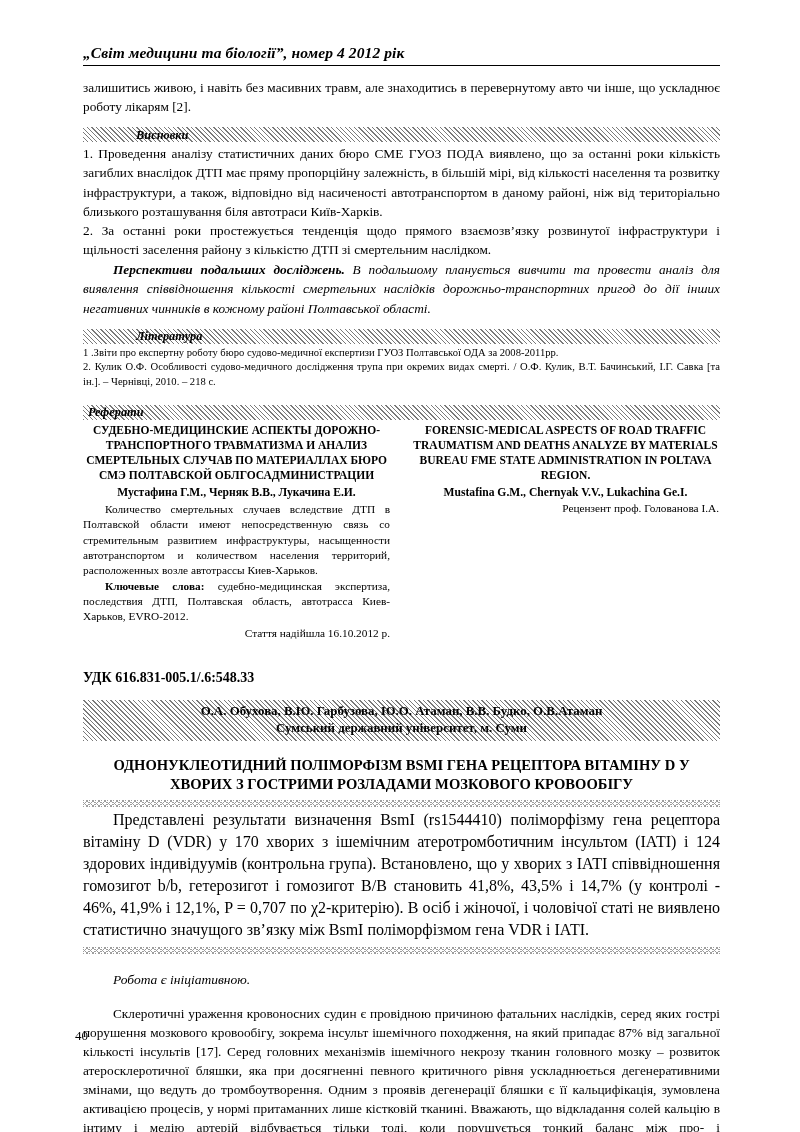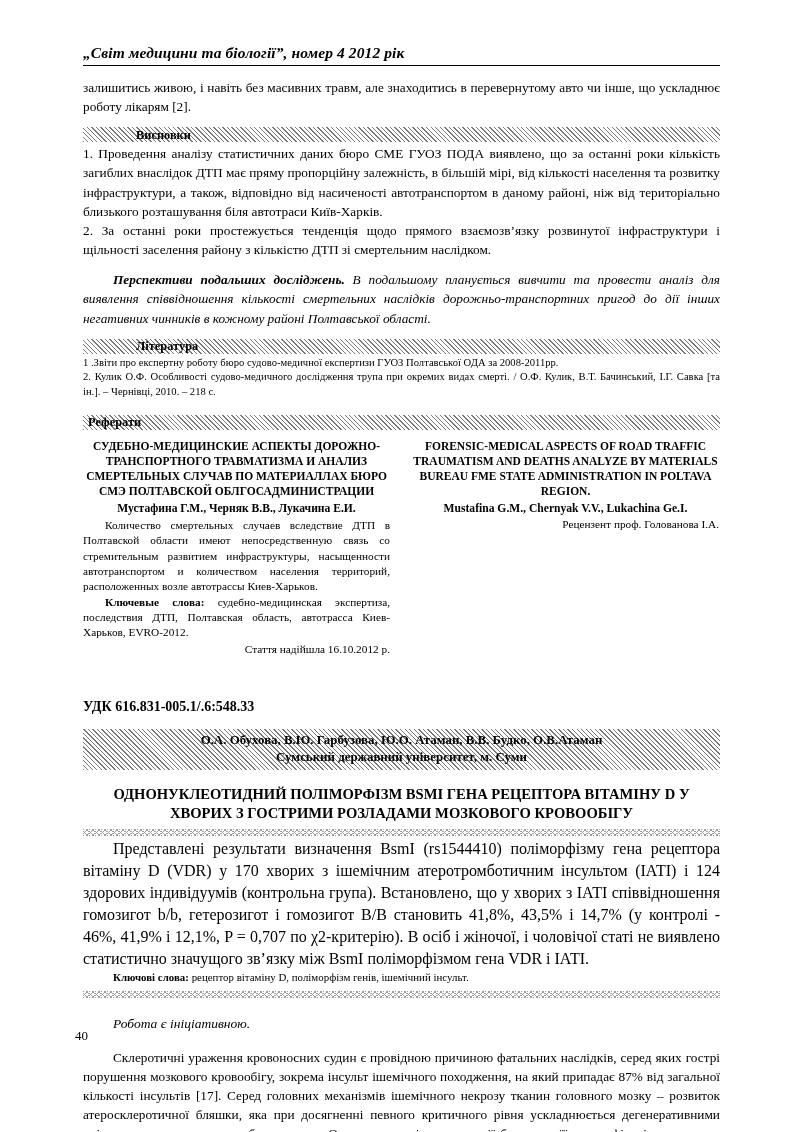--- a/index.html
+++ b/index.html
@@ -62,20 +62,21 @@
     height: 15px;
     margin-top: 11px;
     margin-bottom: 2px;
     background-image: repeating-linear-gradient(
         45deg,
         #7a7a7a 0px, #7a7a7a 1px,
         #ffffff 1px, #ffffff 3.2px);
     background-color: #e8e8e8;
     display: flex;
     align-items: center;
+    font-style: italic;
   }
   .band-label {
     font-weight: bold;
     font-size: 12.4px;
     padding: 0 5px;
     margin-left: 48px;
     background: transparent;
     line-height: 1;
     white-space: nowrap;
   }
@@ -94,42 +95,42 @@
     text-align: center;
   }
   .authors-band div {
     font-weight: bold;
     font-size: 12.9px;
     line-height: 1.32;
   }
 
   
   .persp {
-    margin-top: 11px;
+    margin-top: 1px;
     font-style: italic;
     font-size: 13.3px;
     line-height: 1.45;
     text-align: justify;
     text-indent: 30px;
   }
   .persp b { font-weight: bold; font-style: italic; }
 
   
   .ref {
     font-size: 10.6px;
     line-height: 1.36;
     text-align: justify;
     margin: 0;
   }
 
   
   .abstracts {
     display: flex;
     gap: 22px;
-    margin-top: 9px;
+    margin-top: 3px;
   }
   .abs-col { width: 307px; }
   .abs-title {
     text-align: center;
     font-weight: bold;
     font-size: 11.5px;
     line-height: 1.3;
     text-transform: uppercase;
   }
   .abs-authors {
@@ -156,21 +157,21 @@
   .abs-kw b { font-weight: bold; }
   .abs-foot {
     font-size: 11.3px;
     line-height: 1.4;
     text-align: right;
     margin-top: 1px;
   }
 
   
   .udc {
-    margin-top: 41px;
+    margin-top: 28px;
     font-weight: bold;
     font-size: 14px;
   }
 
   
   .art-title {
     margin-top: 15px;
     text-align: center;
     font-weight: bold;
     font-size: 14.6px;
@@ -280,23 +281,20 @@
     <div class="authors-band">
       <div>О.А. Обухова, В.Ю. Гарбузова, Ю.О. Атаман, В.В. Будко, О.В.Атаман</div>
       <div>Сумський державний університет, м. Суми</div>
     </div>
 
     <div class="art-title">ОДНОНУКЛЕОТИДНИЙ ПОЛІМОРФІЗМ BsmI ГЕНА РЕЦЕПТОРА ВІТАМІНУ D У ХВОРИХ З ГОСТРИМИ РОЗЛАДАМИ МОЗКОВОГО КРОВООБІГУ</div>
 
     <div class="wavy"></div>
 
     <p class="sm-abs">Представлені результати визначення BsmI (rs1544410) поліморфізму гена рецептора вітаміну D (VDR) у 170 хворих з ішемічним атеротромботичним інсультом (ІАТІ) і 124 здорових індивідуумів (контрольна група). Встановлено, що у хворих з ІАТІ співвідношення гомозигот b/b, гетерозигот і гомозигот B/B становить 41,8%, 43,5% і 14,7% (у контролі - 46%, 41,9% і 12,1%, P = 0,707 по χ2-критерію). В осіб і жіночої, і чоловічої статі не виявлено статистично значущого зв’язку між BsmI поліморфізмом гена VDR і ІАТІ.</p>
-    <p class="sm-kw">
-      <b>Ключові слова:</b><span> рецептор вітаміну D, поліморфізм генів, ішемічний інсульт.</span>
-    </p>
 
     <div class="wavy"></div>
 
     <div class="initiative">Робота є ініціативною.</div>
 
     <div class="body-block" style="margin-top:16px;">
       <p class="indent">Склеротичні ураження кровоносних судин є провідною причиною фатальних наслідків, серед яких гострі порушення мозкового кровообігу, зокрема інсульт ішемічного походження, на який припадає 87% від загальної кількості інсультів [17]. Серед головних механізмів ішемічного некрозу тканин головного мозку – розвиток атеросклеротичної бляшки, яка при досягненні певного критичного рівня ускладнюється дегенеративними змінами, що ведуть до тромбоутворення. Одним з проявів дегенерації бляшки є її кальцифікація, зумовлена активацією процесів, у нормі притаманних лише кістковій тканині. Вважають, що відкладання солей кальцію в інтиму і медію артерій відбувається тільки тоді, коли порушується тонкий баланс між про- і антикальциногенними чинниками. До останніх відносять низку білків, серед яких особливе місце посідає матриксний Gla-протеїн (MGP) [16]. Зменшення утворення цього білка, як і порушення його карбоксилювання закономірно ведуть до мінералізації структур судинної стінки, ускладнюють розвиток атеросклеротичної бляшки [18].</p>
 
     </div>
 

